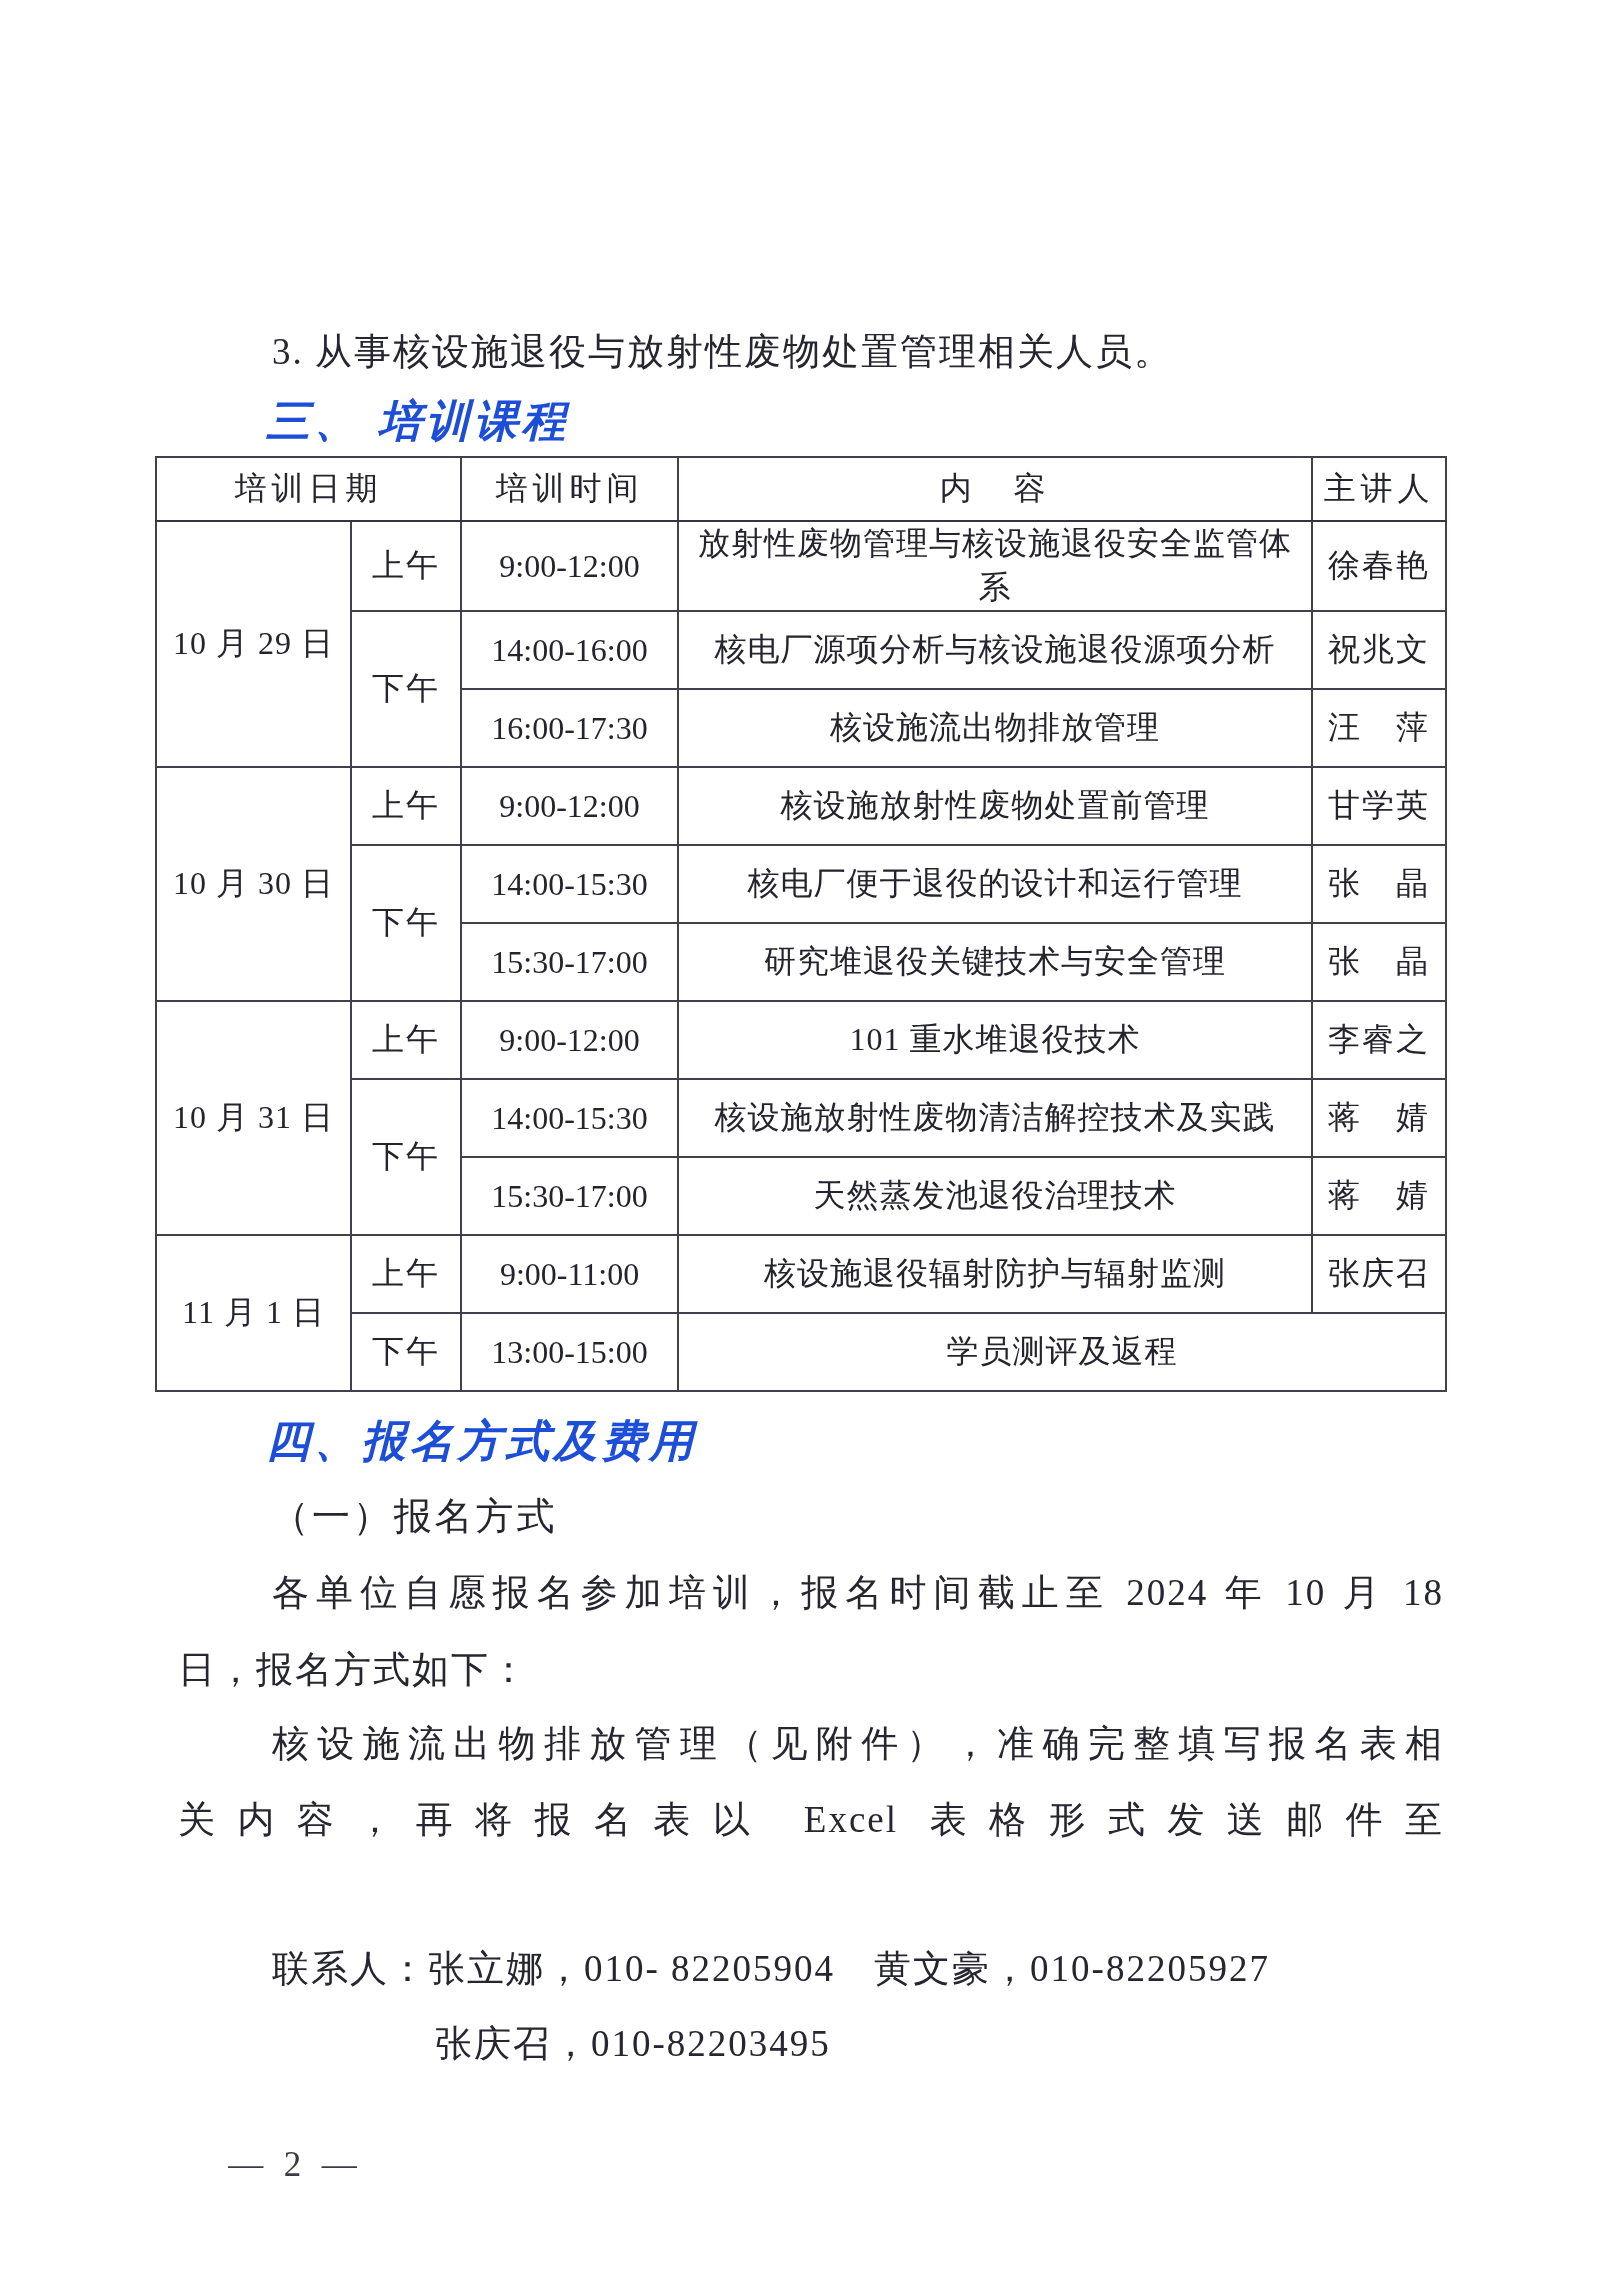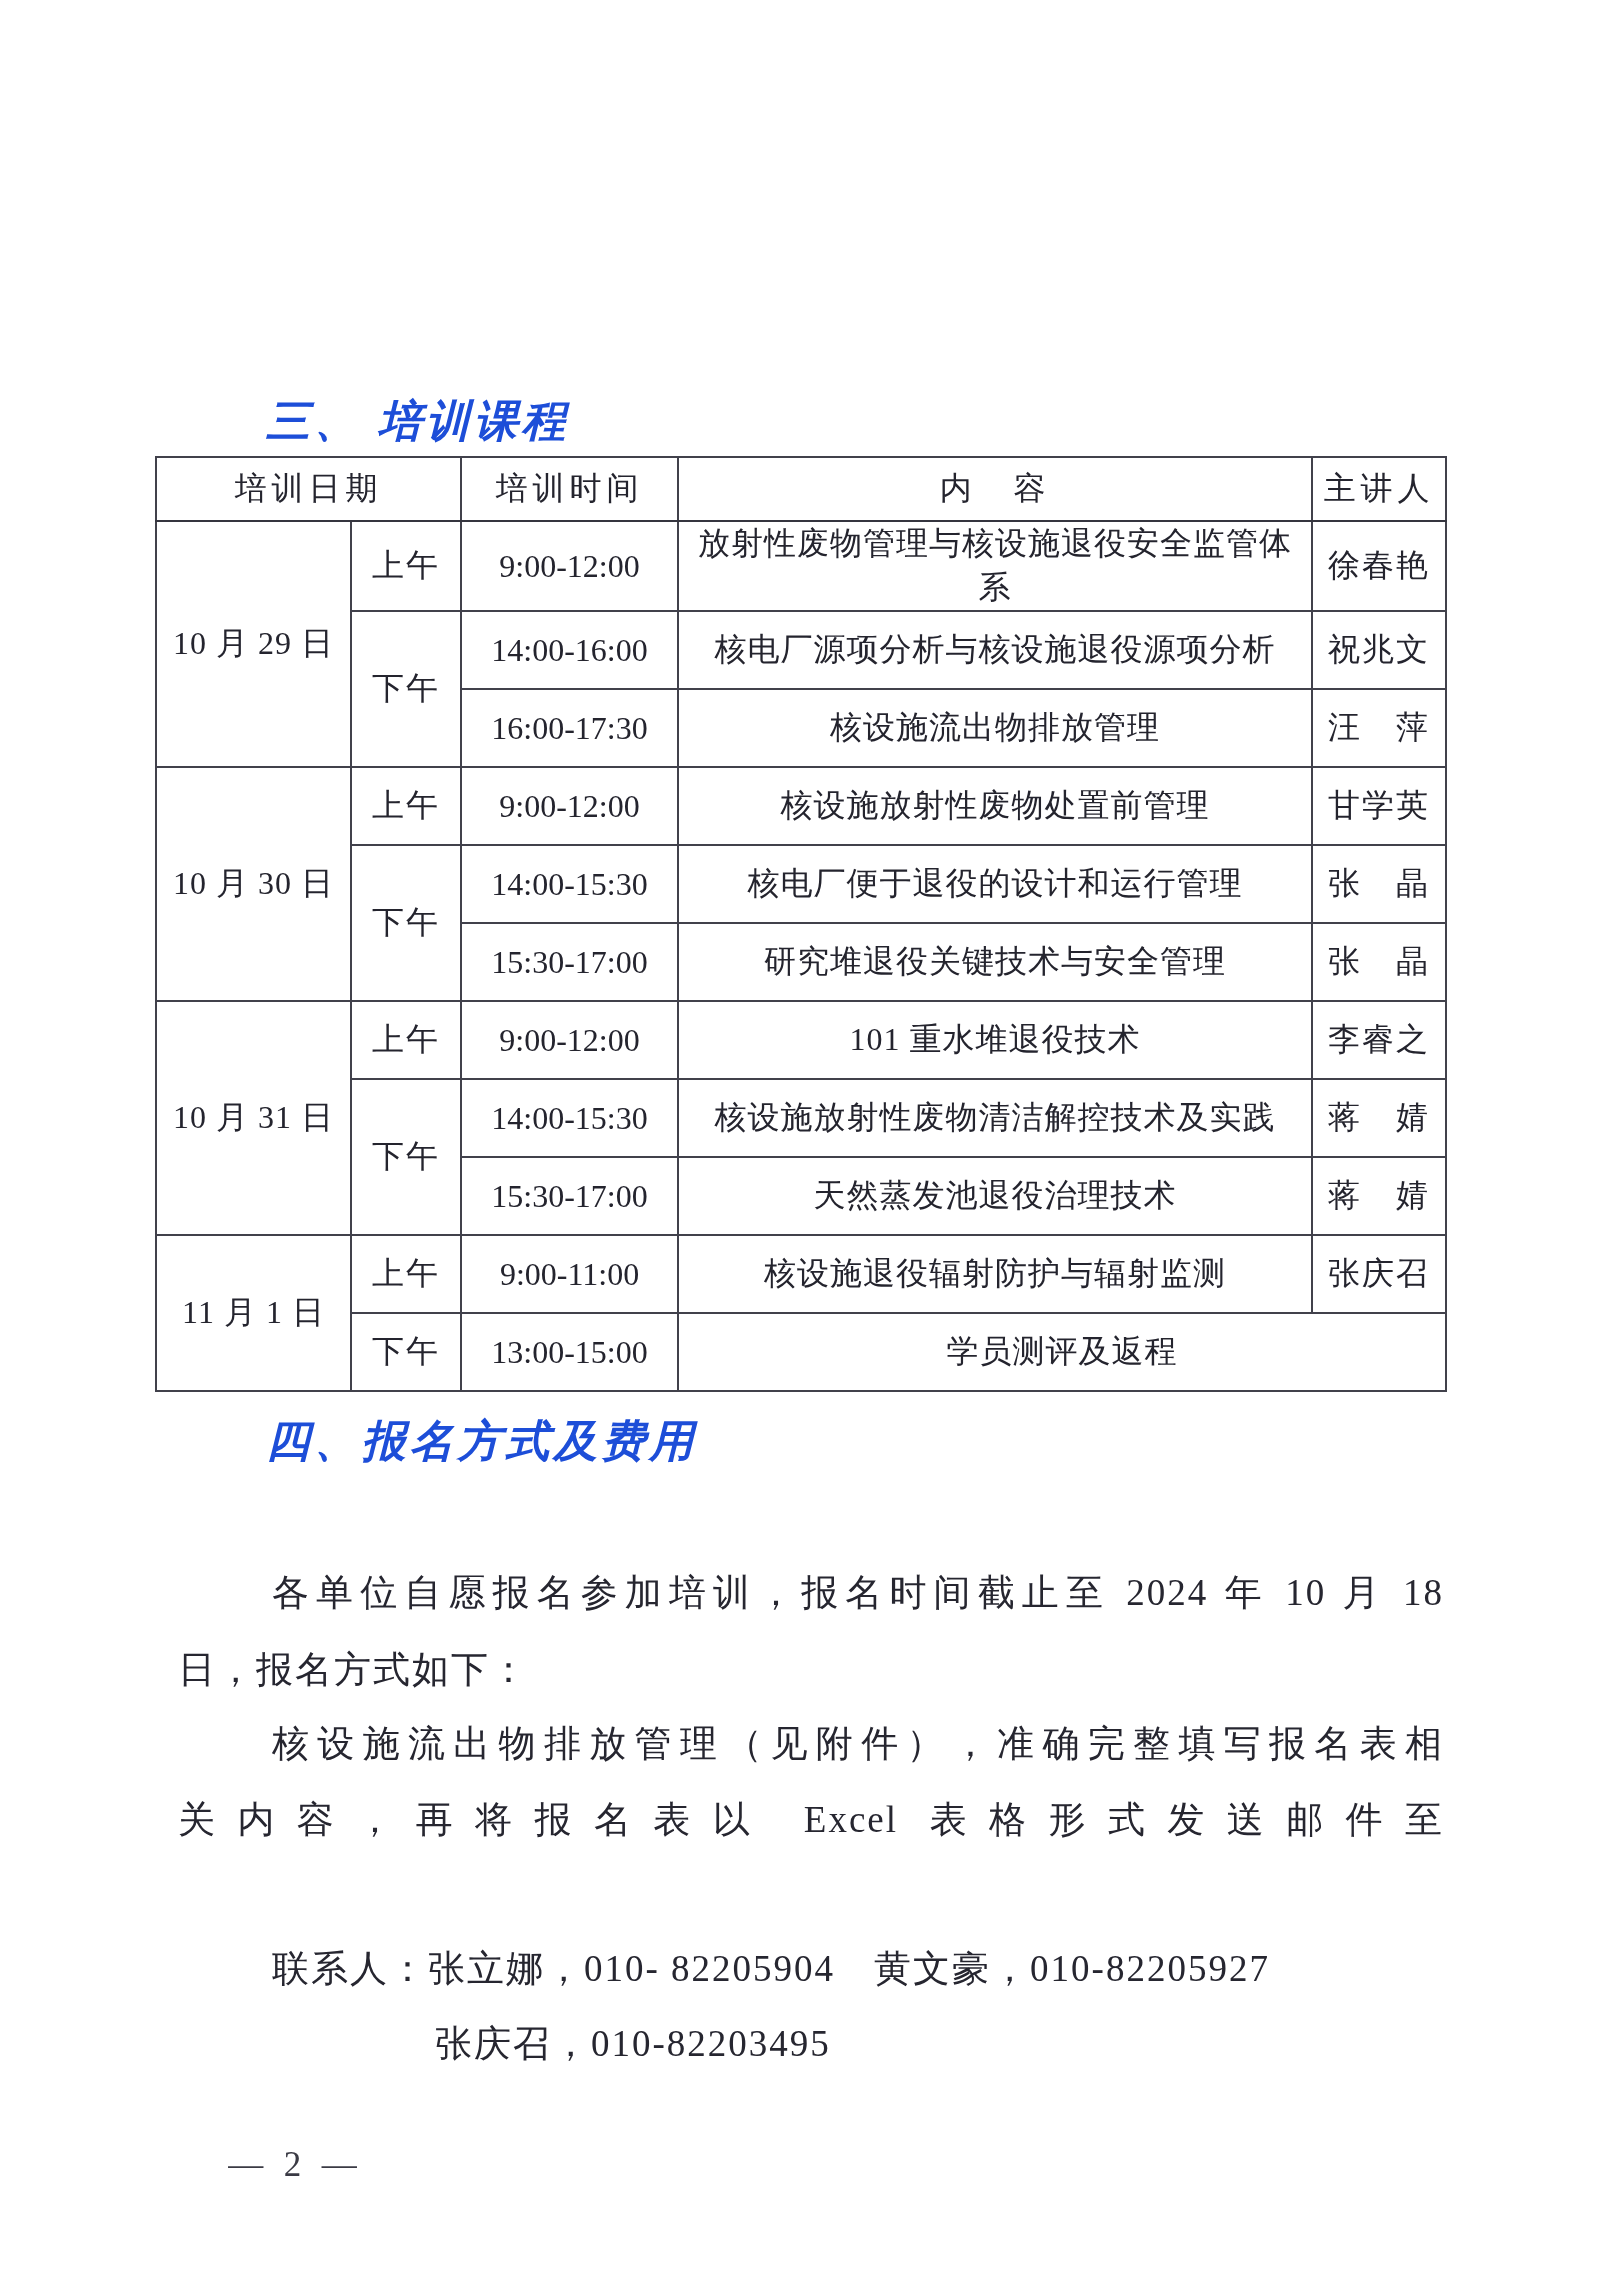--- a/index.html
+++ b/index.html
@@ -88,20 +88,21 @@
   col.c-ampm    { width:110px; }
   col.c-time    { width:217px; }
   col.c-content { width:634px; }
   col.c-speaker { width:134px; }
 </style>
 </head>
 <body>
 
 <div class="page">
 
+  <div class="abs bodyline indent" style="top:329px;">3. 从事核设施退役与放射性废物处置管理相关人员。</div>
 
   <div class="abs heading" style="top:397px;">三、 培训课程</div>
 
   <table class="schedule">
     <colgroup>
       <col class="c-date">
         <col class="c-ampm">
         <col class="c-time">
         <col class="c-content">
         <col class="c-speaker">
@@ -183,20 +184,21 @@
       <tr>
         <td class="ampm-cell">下午</td>
         <td class="time-cell">13:00-15:00</td>
         <td colspan="2" class="content-cell">学员测评及返程</td>
       </tr>
     </tbody>
   </table>
 
   <div class="abs heading" style="top:1417px;">四、报名方式及费用</div>
 
+  <div class="abs bodyline subheading" style="top:1494px;">（一）报名方式</div>
 
   <div class="abs bodyline indent jfull" style="top:1570px;">各单位自愿报名参加培训，报名时间截止至 2024 年 10 月 18</div>
   <div class="abs bodyline" style="top:1647px;">日，报名方式如下：</div>
 
   <div class="abs bodyline indent jfull" style="top:1721px;">核设施流出物排放管理（见附件），准确完整填写报名表相</div>
   <div class="abs bodyline jfull" style="top:1797px;">关内容，再将报名表以 Excel 表格形式发送邮件至</div>
 
   <div class="abs bodyline indent" style="top:1946px;">联系人：张立娜，010- 82205904　黄文豪，010-82205927</div>
   <div class="abs bodyline contact-2" style="top:2021px;">张庆召，010-82203495</div>
 

